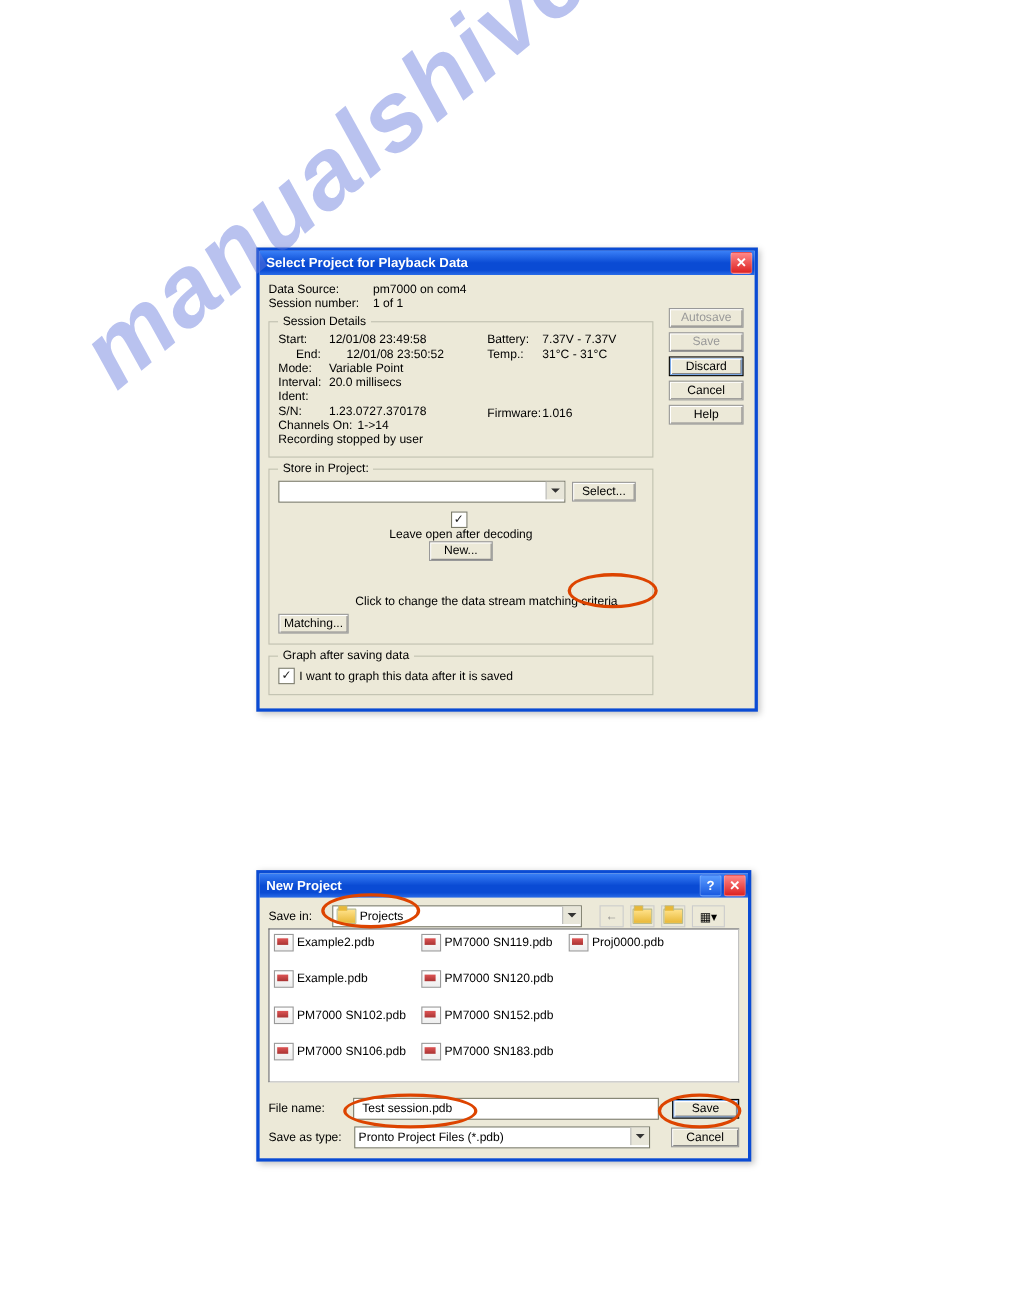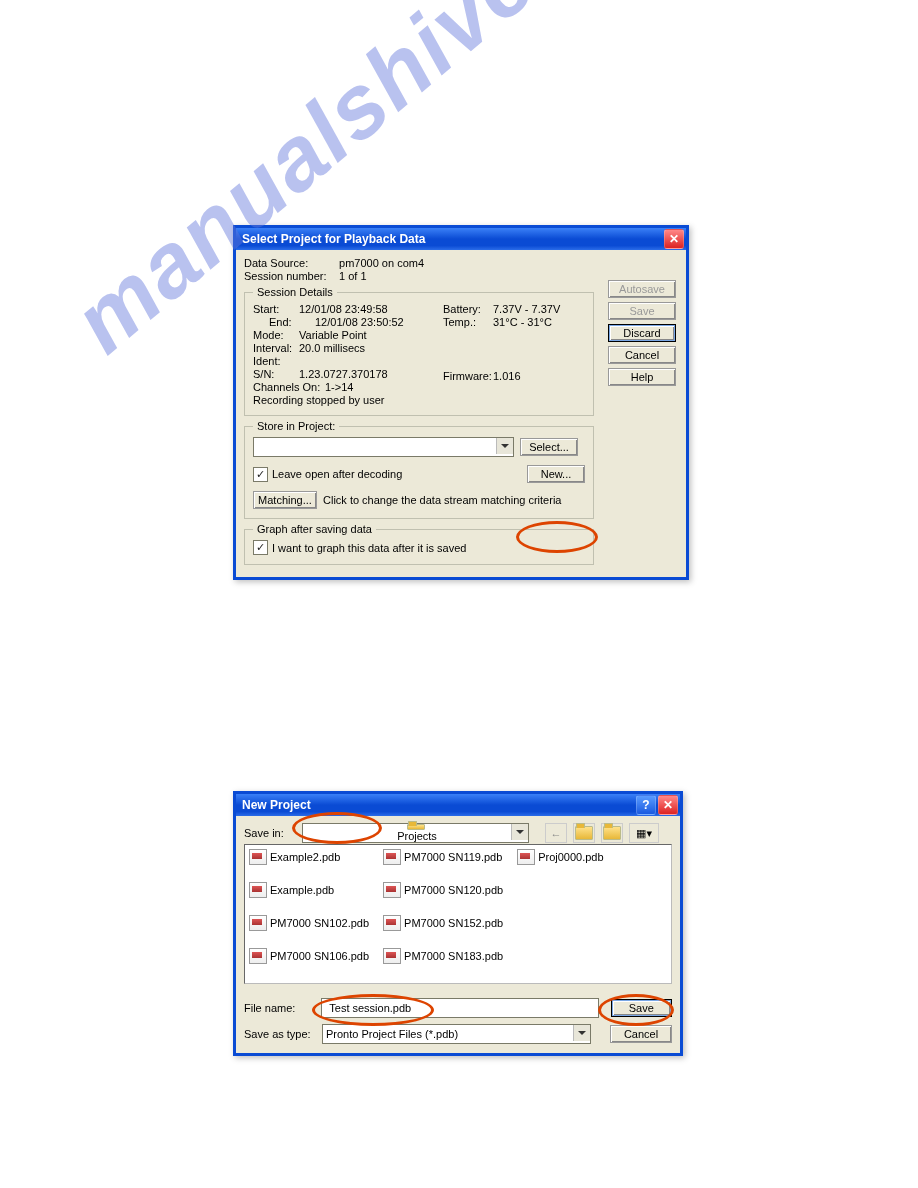--- a/index.html
+++ b/index.html
@@ -178,28 +178,28 @@
 
     <fieldset style="width:332px;">
       <legend>Store in Project:</legend>
       <div class="row" style="display:flex; gap:6px; align-items:center;">
         <div class="combo" style="width:256px;">
           <span></span>
           <span class="drop"></span>
         </div>
         <div class="btn" style="width:56px;">Select...</div>
       </div>
-      <div class="row" style="display:flex; align-items:center; margin-top:8px;">
+      <div class="row" style="display:flex; align-items:center; margin-top:8px;flex-direction:column;">
         <span class="checkbox checked"></span>
         <span>Leave open after decoding</span>
         <span style="flex:1"></span>
         <div class="btn" style="width:56px; position:relative;">New...</div>
       </div>
       <div class="row" style="display:flex; align-items:center; gap:6px; margin-top:8px;">
-        <div class="btn" style="width:62px;">Matching...</div>
+        <div class="btn" style="width:62px;margin-top:40px;">Matching...</div>
         <span>Click to change the data stream matching criteria</span>
       </div>
     </fieldset>
 
     <fieldset style="width:332px;">
       <legend>Graph after saving data</legend>
       <div class="row" style="display:flex; align-items:center;">
         <span class="checkbox checked"></span>
         <span>I want to graph this data after it is saved</span>
       </div>
@@ -212,21 +212,21 @@
 <div class="dlg" style="left:233px; top:791px; width:444px;">
   <div class="titlebar">
     <span>New Project</span>
     <span class="spacer"></span>
     <span class="tb-btn tb-help">?</span>
     <span class="tb-btn tb-close">✕</span>
   </div>
   <div class="body" style="position:relative;">
     <div class="row" style="display:flex; align-items:center; gap:4px;">
       <span class="lbl" style="width:54px;">Save in:</span>
-      <div class="combo" style="width:222px;flex-direction:column;">
+      <div class="combo" style="width:222px;">
         <span class="folder-icon"></span>
         <span>Projects</span>
         <span class="drop"></span>
       </div>
       <span style="width:6px;"></span>
       <span class="toolbar-btn" style="color:#888;">←</span>
       <span class="toolbar-btn">
           <span class="folder-icon" style="margin:0;"></span>
         </span>
       <span class="toolbar-btn">

